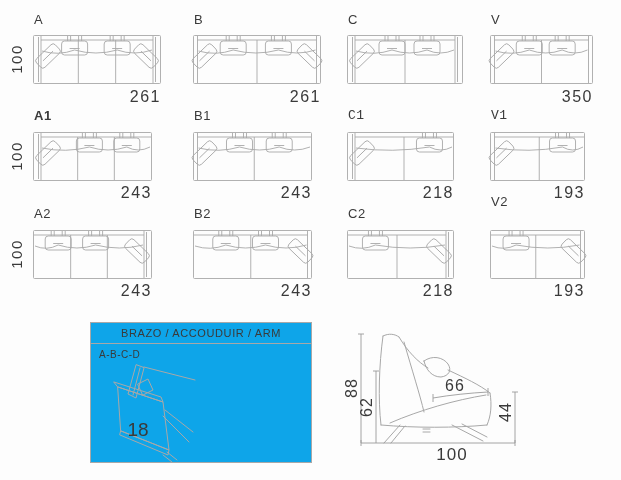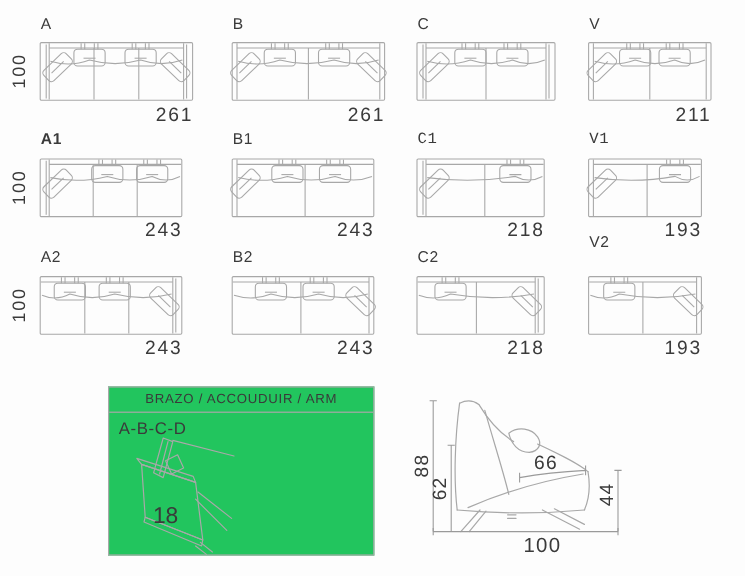--- a/index.html
+++ b/index.html
@@ -3,27 +3,27 @@
 <meta charset="utf-8">
 <style>
   html,body{margin:0;padding:0;background:#e8e8e8;}
   #page{position:relative;width:621px;height:480px;background:#fdfdfd;overflow:hidden;
         font-family:"Liberation Sans",sans-serif;color:#3a3a3a;}
   .model-label{position:absolute;font-size:13px;letter-spacing:.5px;}
   .dim-label{position:absolute;font-size:16px;letter-spacing:1.5px;text-align:right;}
   .depth-label{position:absolute;width:49px;height:16px;line-height:16px;font-size:15px;
         letter-spacing:1.5px;text-align:center;transform:rotate(-90deg);}
   .arm-box{position:absolute;left:90px;top:322px;width:222px;height:141px;
-        border:1px solid #a8a8a8;box-sizing:border-box;background:#22c55e;}
+        border:1px solid #a8a8a8;box-sizing:border-box;background:#0ea5e9;}
   .arm-title{height:20px;line-height:20px;text-align:center;font-size:11px;
         letter-spacing:.6px;border-bottom:1px solid #a8a8a8;}
   .arm-cells{display:flex;height:119px;}
   .arm-cell{position:relative;flex:1;}
   .arm-cell + .arm-cell{border-left:1px solid #a8a8a8;}
-  .arm-cell-label{position:absolute;left:8px;top:5px;font-size:14px;letter-spacing:.5px;}
+  .arm-cell-label{position:absolute;left:8px;top:5px;font-size:10px;letter-spacing:.5px;}
   .arm-cell svg{position:absolute;left:0;top:0;}
   #side-view{position:absolute;left:340px;top:322px;overflow:visible;}
   svg text{font-family:"Liberation Sans",sans-serif;fill:#3a3a3a;}
   .sketch{fill:none;stroke:#a8a8a8;stroke-width:1;stroke-linecap:round;stroke-linejoin:round;}
   .dimline{fill:none;stroke:#9a9a9a;stroke-width:0.9;}
 </style>
 </head>
 <body>
 
 <div id="page">
@@ -188,21 +188,21 @@
       <line x1="67.17999999999999" y1="13.5" x2="77.17999999999999" y2="13.5" stroke="#a8a8a8" stroke-width="0.9"></line>
       <line x1="65.17999999999999" y1="1" x2="65.17999999999999" y2="6" stroke="#a8a8a8" stroke-width="0.9"></line>
       <line x1="68.17999999999999" y1="1" x2="68.17999999999999" y2="6" stroke="#a8a8a8" stroke-width="0.9"></line>
       <line x1="76.17999999999999" y1="1" x2="76.17999999999999" y2="6" stroke="#a8a8a8" stroke-width="0.9"></line>
       <line x1="79.17999999999999" y1="1" x2="79.17999999999999" y2="6" stroke="#a8a8a8" stroke-width="0.9"></line>
       <g transform="translate(11.5,21) rotate(-44)">
         <rect x="-13" y="-6" width="26" height="12" rx="3" fill="none" stroke="#a8a8a8" stroke-width="0.9"></rect>
         <line x1="-7" y1="0" x2="7" y2="0" stroke="#a8a8a8" stroke-width="0.9"></line>
       </g>
     </svg>
-    <div class="dim-label" style="left: 490px; top: 88px; width: 103px;">211</div>
+    <div class="dim-label" style="left: 490px; top: 88px; width: 103px;">350</div>
     <div class="model-label" style="left: 34px; top: 108px; font-weight: bold;">A1</div>
     <svg width="119" height="49" style="position: absolute; left: 33px; top: 132px; overflow: visible;">
       <rect x="0.5" y="0.5" width="118" height="48" rx="1" fill="none" stroke="#a8a8a8" stroke-width="0.9"></rect>
       <line x1="8" y1="1" x2="8" y2="48" stroke="#a8a8a8" stroke-width="0.9"></line>
       <line x1="5.5" y1="2" x2="5.5" y2="47" stroke="#a8a8a8" stroke-width="0.9"></line>
       <line x1="8" y1="5" x2="118" y2="5" stroke="#a8a8a8" stroke-width="0.9"></line>
       <line x1="44.666666666666664" y1="5" x2="44.666666666666664" y2="48" stroke="#a8a8a8" stroke-width="0.9"></line>
       <line x1="81.33333333333333" y1="5" x2="81.33333333333333" y2="48" stroke="#a8a8a8" stroke-width="0.9"></line>
       <path d="M9,16 Q32.7,21 56.4,15 Q75.1,21 93.8,15 Q105.4,21 117.0,15" fill="none" stroke="#a8a8a8" stroke-width="0.9"></path>
       <rect x="43.4" y="6" width="26" height="14" rx="3" fill="none" stroke="#a8a8a8" stroke-width="0.9"></rect>

